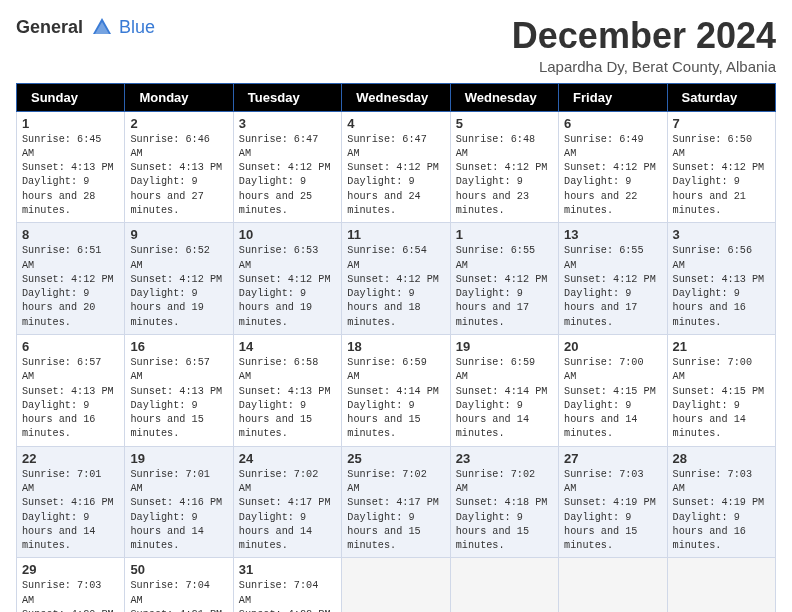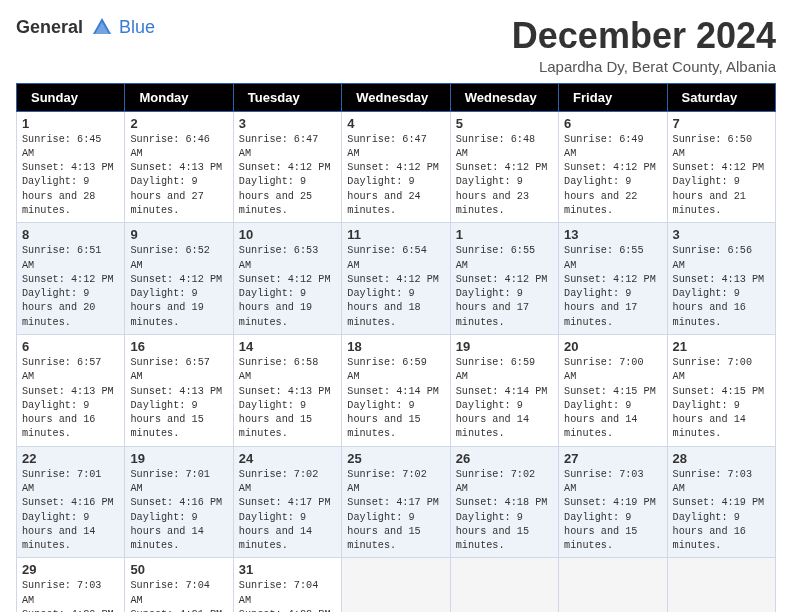--- a/index.html
+++ b/index.html
@@ -225,21 +225,21 @@
         </td>
         <td>
           <span class="day-number">24</span>
           <div class="cell-text">Sunrise: 7:02 AM<br>Sunset: 4:17 PM<br>Daylight: 9 hours and 14 minutes.</div>
         </td>
         <td>
           <span class="day-number">25</span>
           <div class="cell-text">Sunrise: 7:02 AM<br>Sunset: 4:17 PM<br>Daylight: 9 hours and 15 minutes.</div>
         </td>
         <td>
-          <span class="day-number">26</span>
+          <span class="day-number">23</span>
           <div class="cell-text">Sunrise: 7:02 AM<br>Sunset: 4:18 PM<br>Daylight: 9 hours and 15 minutes.</div>
         </td>
         <td>
           <span class="day-number">27</span>
           <div class="cell-text">Sunrise: 7:03 AM<br>Sunset: 4:19 PM<br>Daylight: 9 hours and 15 minutes.</div>
         </td>
         <td>
           <span class="day-number">28</span>
           <div class="cell-text">Sunrise: 7:03 AM<br>Sunset: 4:19 PM<br>Daylight: 9 hours and 16 minutes.</div>
         </td>

